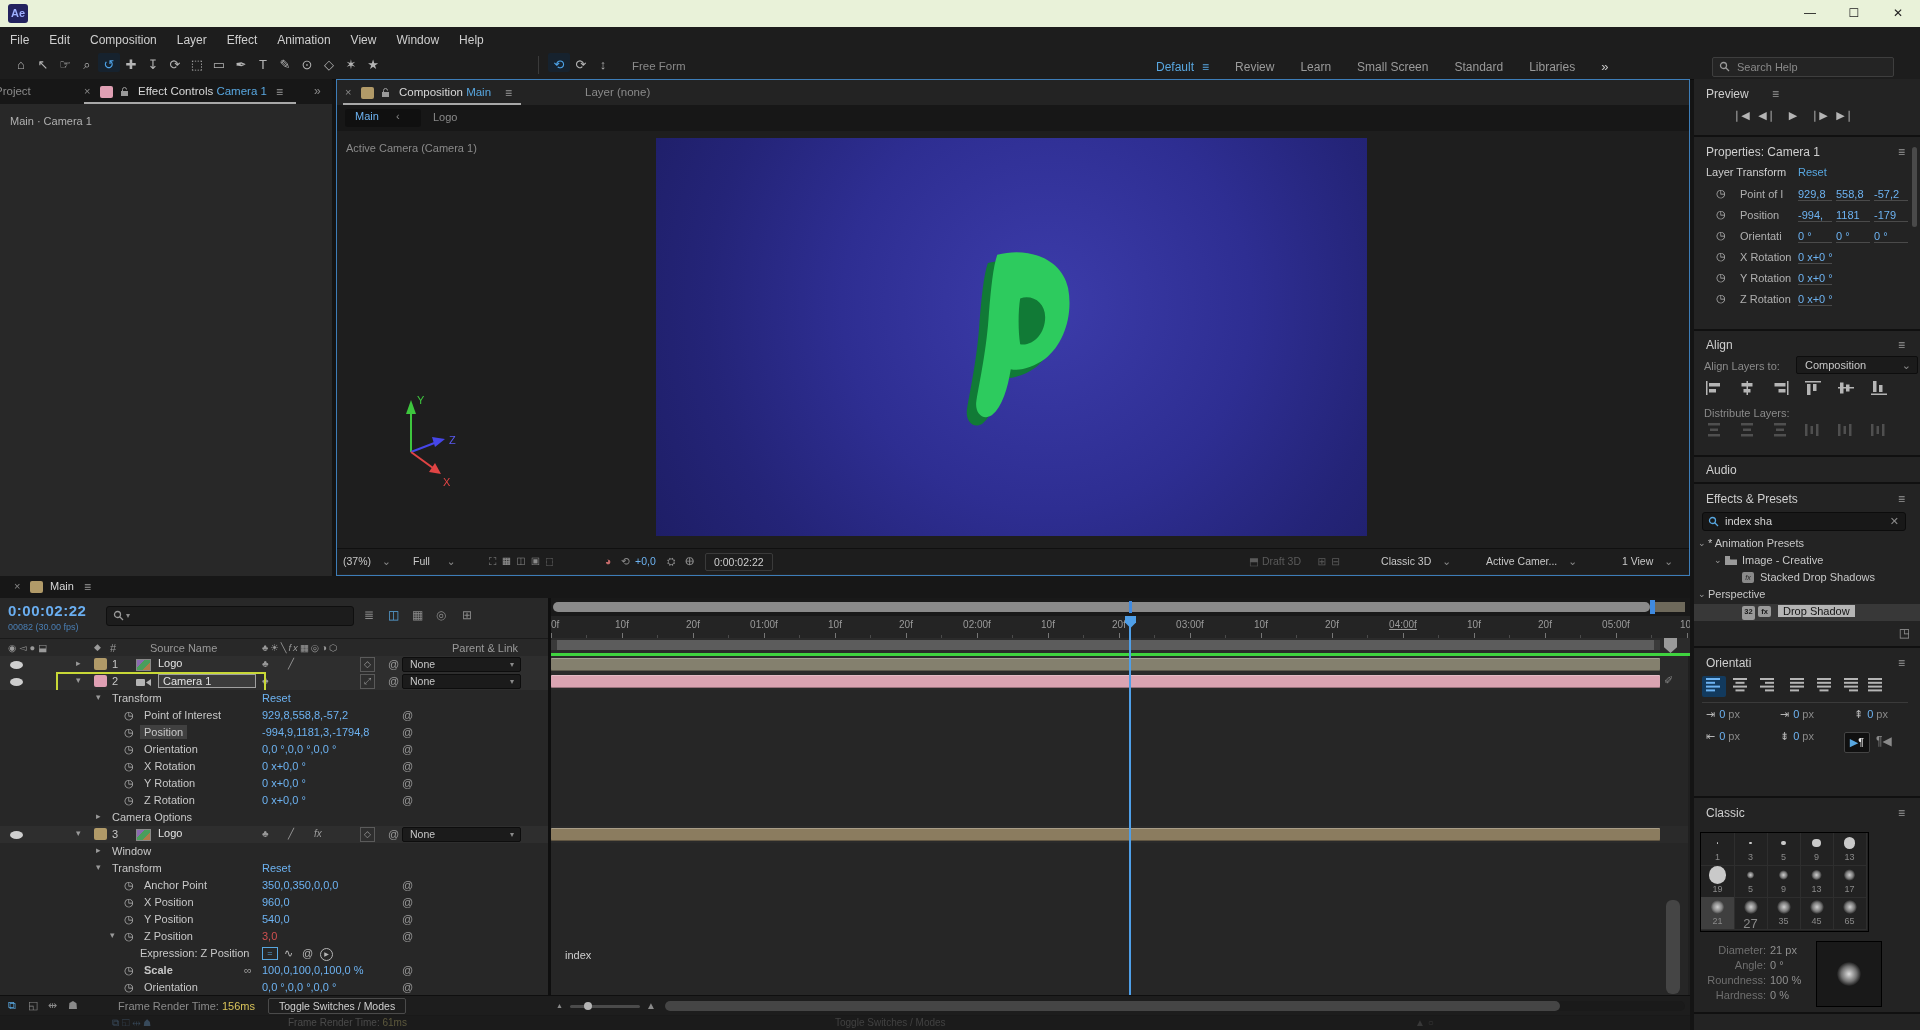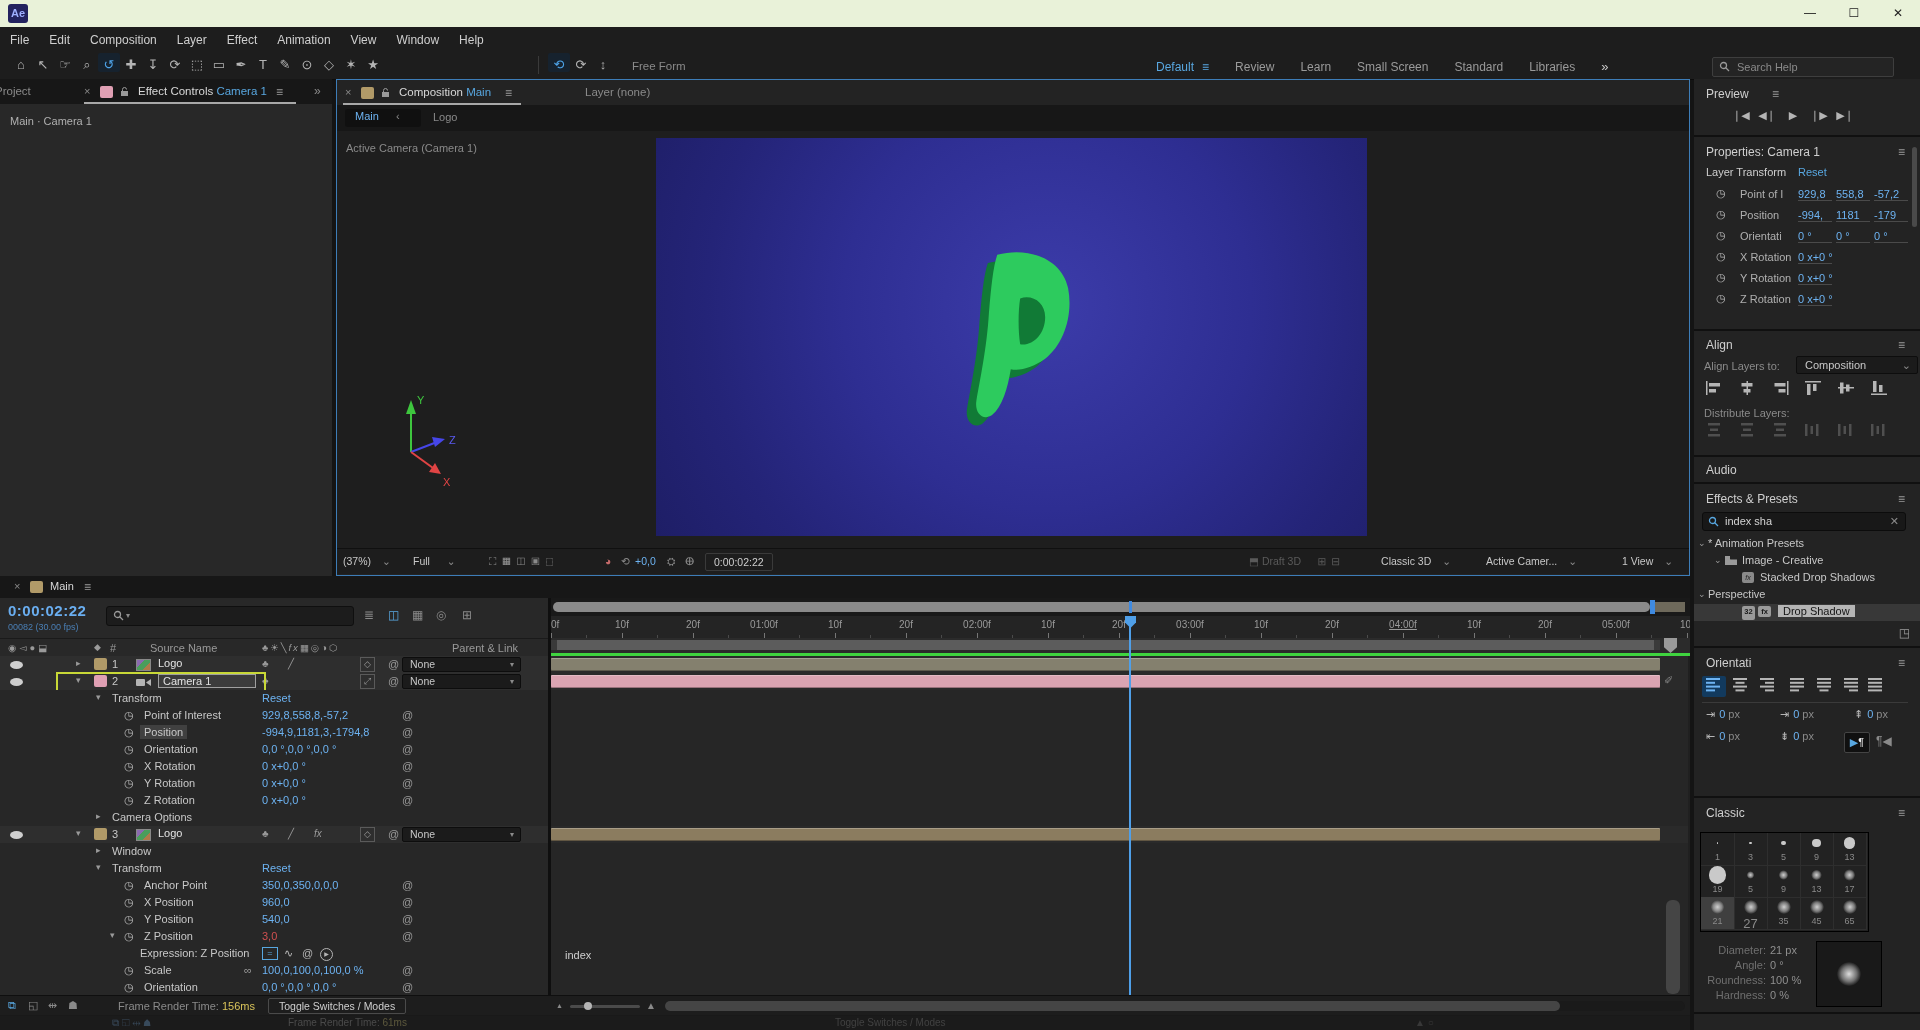--- a/index.html
+++ b/index.html
@@ -606,21 +606,21 @@
       </div>
       <div style="position: absolute; left: 0px; top: 289px; width: 548px; height: 17px; border-bottom: 1px solid rgb(31, 31, 31); background: rgb(39, 39, 39);">
         <span style="position: absolute; left: 140px; top: 2px; color: rgb(200, 200, 200);">Expression: Z Position</span>
         <span style="position: absolute; left: 262px; top: 2px; width: 14px; height: 11px; border: 1px solid rgb(88, 167, 224); color: rgb(88, 167, 224); font-size: 9px; text-align: center; line-height: 11px;">=</span>
         <span style="position: absolute; left: 284px; top: 2px; color: rgb(181, 181, 181);">∿</span>
         <span style="position: absolute; left: 302px; top: 2px; color: rgb(181, 181, 181);">@</span>
         <span style="position: absolute; left: 320px; top: 3px; width: 11px; height: 11px; border: 1px solid rgb(181, 181, 181); border-radius: 50%; color: rgb(181, 181, 181); font-size: 6px; text-align: center; line-height: 11px;">▶</span>
       </div>
       <div style="position: absolute; left: 0px; top: 306px; width: 548px; height: 17px; border-bottom: 1px solid rgb(31, 31, 31); background: rgb(39, 39, 39);">
         <span style="position: absolute; left: 124px; top: 2px; color: rgb(181, 181, 181);">◷</span>
-        <span style="position: absolute; left: 140px; top: 1px; color: rgb(200, 200, 200); padding: 1px 4px;">Scale</span>
+        <span style="position: absolute; left: 140px; top: 1px; color: rgb(200, 200, 200); padding: 1px 4px; font-weight: bold;">Scale</span>
         <span style="position: absolute; left: 244px; top: 2px; color: rgb(154, 154, 154);">∞</span>
         <span style="position: absolute; left: 262px; top: 2px; color: rgb(109, 179, 242);">100,0,100,0,100,0 %</span>
         <span style="position: absolute; left: 402px; top: 2px; color: rgb(154, 154, 154);">@</span>
       </div>
       <div style="position: absolute; left: 0px; top: 323px; width: 548px; height: 17px; border-bottom: 1px solid rgb(31, 31, 31); background: rgb(39, 39, 39);">
         <span style="position: absolute; left: 124px; top: 2px; color: rgb(181, 181, 181);">◷</span>
         <span style="position: absolute; left: 140px; top: 1px; color: rgb(200, 200, 200); padding: 1px 4px;">Orientation</span>
         <span style="position: absolute; left: 262px; top: 2px; color: rgb(109, 179, 242);">0,0 °,0,0 °,0,0 °</span>
         <span style="position: absolute; left: 402px; top: 2px; color: rgb(154, 154, 154);">@</span>
       </div>

